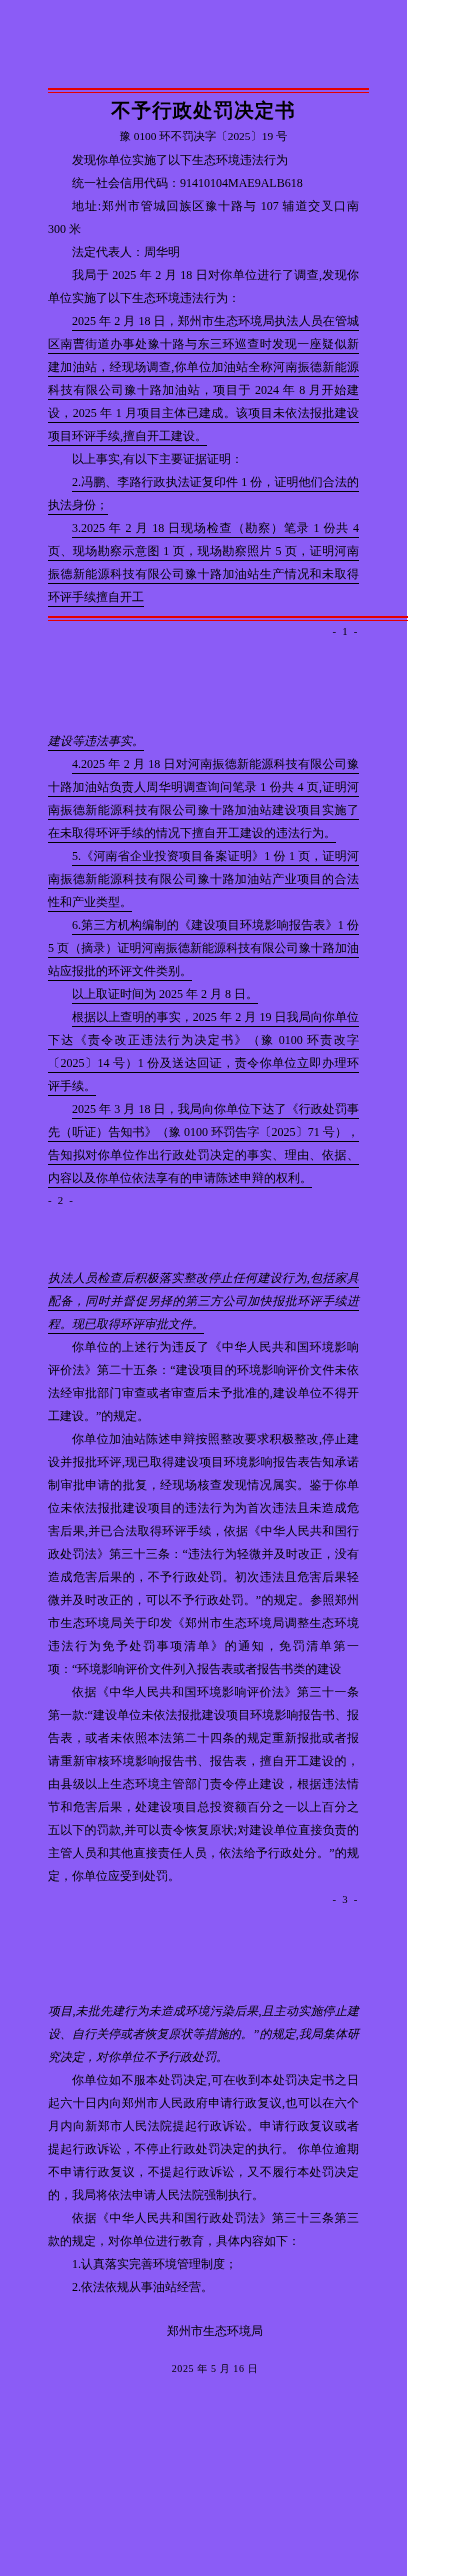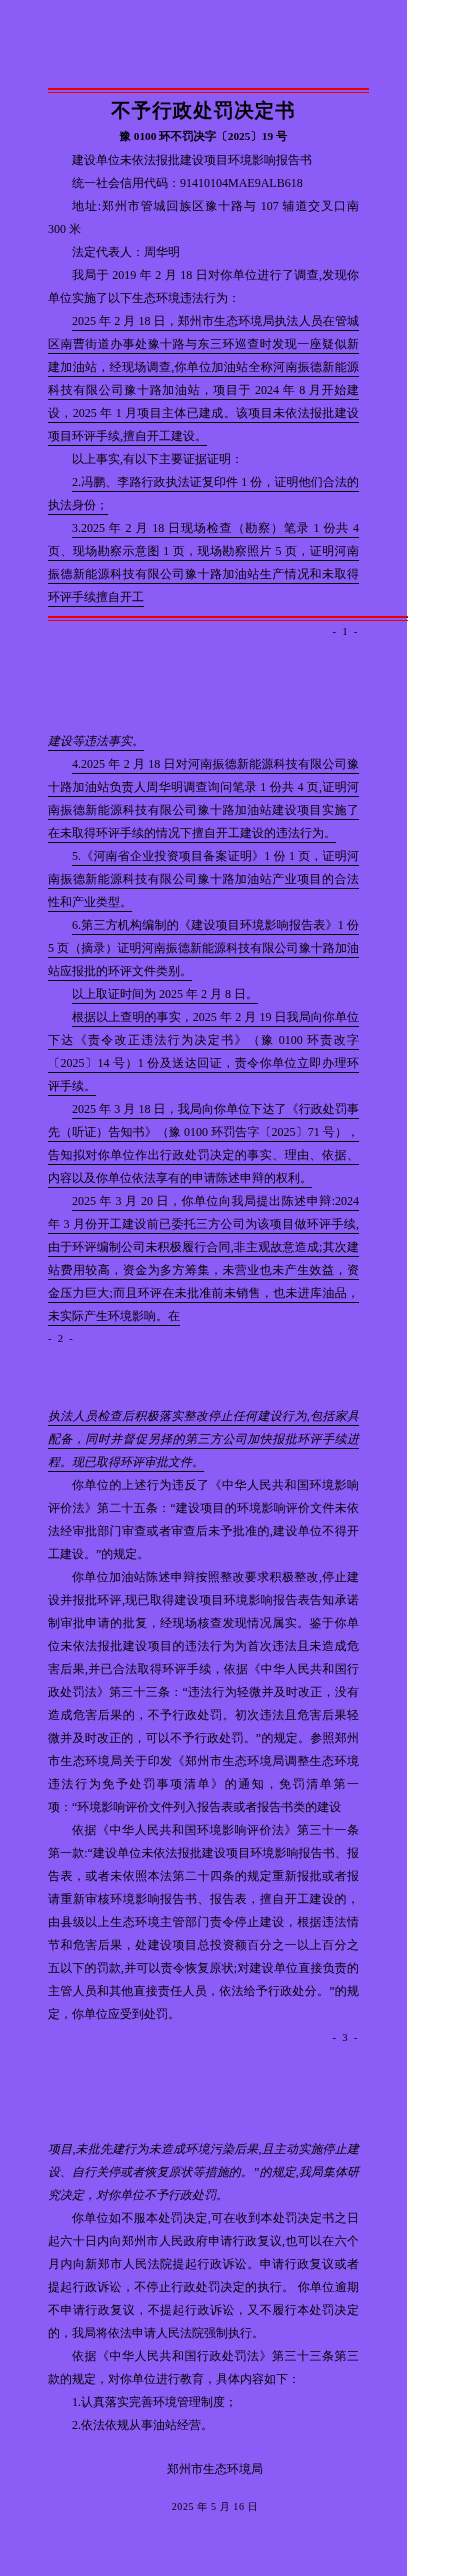--- a/index.html
+++ b/index.html
@@ -34,21 +34,20 @@
     font-weight: 700;
     font-size: 19.4px;
     line-height: 25px;
     letter-spacing: 1.1px;
   }
   .doc-number {
     margin: 3.4px 0 4.6px 0;
     text-align: center;
     font-size: 11.4px;
     line-height: 18px;
-    font-weight: bold;
   }
   
   .para {
     margin: 0;
     font-size: 12px;
     line-height: 23px;
     text-align: justify;
     text-indent: 2em;
   }
   .para.u {
@@ -103,44 +102,43 @@
 </head>
 <body>
 
 <div class="sheet">
 
   <section class="page page1">
     <div class="letterhead-rule"></div>
     <h1 class="doc-title">不予行政处罚决定书</h1>
     <p class="doc-number">豫 0100 环不罚决字〔2025〕19 号</p>
     <div>
-        <p class="para">建设单位未依法报批建设项目环境影响报告书</p>
+        <p class="para">发现你单位实施了以下生态环境违法行为</p>
         <p class="para">统一社会信用代码：91410104MAE9ALB618</p>
         <p class="para">地址:郑州市管城回族区豫十路与 107 辅道交叉口南 300 米</p>
         <p class="para">法定代表人：周华明</p>
-        <p class="para">我局于 2019 年 2 月 18 日对你单位进行了调查,发现你单位实施了以下生态环境违法行为：</p>
+        <p class="para">我局于 2025 年 2 月 18 日对你单位进行了调查,发现你单位实施了以下生态环境违法行为：</p>
         <p class="para u">2025 年 2 月 18 日，郑州市生态环境局执法人员在管城区南曹街道办事处豫十路与东三环巡查时发现一座疑似新建加油站，经现场调查,你单位加油站全称河南振德新能源科技有限公司豫十路加油站，项目于 2024 年 8 月开始建设，2025 年 1 月项目主体已建成。该项目未依法报批建设项目环评手续,擅自开工建设。</p>
         <p class="para">以上事实,有以下主要证据证明：</p>
         <p class="para u">2.冯鹏、李路行政执法证复印件 1 份，证明他们合法的执法身份；</p>
         <p class="para u">3.2025 年 2 月 18 日现场检查（勘察）笔录 1 份共 4 页、现场勘察示意图 1 页，现场勘察照片 5 页，证明河南振德新能源科技有限公司豫十路加油站生产情况和未取得环评手续擅自开工</p>
       </div>
     <div class="footer-rule"></div>
     <p class="page-label right">- 1 -</p>
   </section>
 
   <section class="page page2">
     <div>
         <p class="para u ni">建设等违法事实。</p>
         <p class="para u">4.2025 年 2 月 18 日对河南振德新能源科技有限公司豫十路加油站负责人周华明调查询问笔录 1 份共 4 页,证明河南振德新能源科技有限公司豫十路加油站建设项目实施了在未取得环评手续的情况下擅自开工建设的违法行为。</p>
         <p class="para u">5.《河南省企业投资项目备案证明》1 份 1 页，证明河南振德新能源科技有限公司豫十路加油站产业项目的合法性和产业类型。</p>
         <p class="para u">6.第三方机构编制的《建设项目环境影响报告表》1 份 5 页（摘录）证明河南振德新能源科技有限公司豫十路加油站应报批的环评文件类别。</p>
         <p class="para u">以上取证时间为 2025 年 2 月 8 日。</p>
         <p class="para u">根据以上查明的事实，2025 年 2 月 19 日我局向你单位下达《责令改正违法行为决定书》（豫 0100 环责改字〔2025〕14 号）1 份及送达回证，责令你单位立即办理环评手续。</p>
         <p class="para u">2025 年 3 月 18 日，我局向你单位下达了《行政处罚事先（听证）告知书》（豫 0100 环罚告字〔2025〕71 号），告知拟对你单位作出行政处罚决定的事实、理由、依据、内容以及你单位依法享有的申请陈述申辩的权利。</p>
-        <p class="para u">2025 年 3 月 20 日，你单位向我局提出陈述申辩:2024 年 3 月份开工建设前已委托三方公司为该项目做环评手续,由于环评编制公司未积极履行合同,非主观故意造成;其次建站费用较高，资金为多方筹集，未营业也未产生效益，资金压力巨大;而且环评在未批准前未销售，也未进库油品，未实际产生环境影响。在</p>
       </div>
     <p class="page-label left">- 2 -</p>
   </section>
 
   <section class="page page3">
     <div>
         <p class="para u ni">执法人员检查后积极落实整改停止任何建设行为,包括家具配备，同时并督促另择的第三方公司加快报批环评手续进程。现已取得环评审批文件。</p>
         <p class="para">你单位的上述行为违反了《中华人民共和国环境影响评价法》第二十五条：“建设项目的环境影响评价文件未依法经审批部门审查或者审查后未予批准的,建设单位不得开工建设。”的规定。</p>
         <p class="para">你单位加油站陈述申辩按照整改要求积极整改,停止建设并报批环评,现已取得建设项目环境影响报告表告知承诺制审批申请的批复，经现场核查发现情况属实。鉴于你单位未依法报批建设项目的违法行为为首次违法且未造成危害后果,并已合法取得环评手续，依据《中华人民共和国行政处罚法》第三十三条：“违法行为轻微并及时改正，没有造成危害后果的，不予行政处罚。初次违法且危害后果轻微并及时改正的，可以不予行政处罚。”的规定。参照郑州市生态环境局关于印发《郑州市生态环境局调整生态环境违法行为免予处罚事项清单》的通知，免罚清单第一项：“环境影响评价文件列入报告表或者报告书类的建设</p>
         <p class="para">依据《中华人民共和国环境影响评价法》第三十一条第一款:“建设单位未依法报批建设项目环境影响报告书、报告表，或者未依照本法第二十四条的规定重新报批或者报请重新审核环境影响报告书、报告表，擅自开工建设的，由县级以上生态环境主管部门责令停止建设，根据违法情节和危害后果，处建设项目总投资额百分之一以上百分之五以下的罚款,并可以责令恢复原状;对建设单位直接负责的主管人员和其他直接责任人员，依法给予行政处分。”的规定，你单位应受到处罚。</p>

